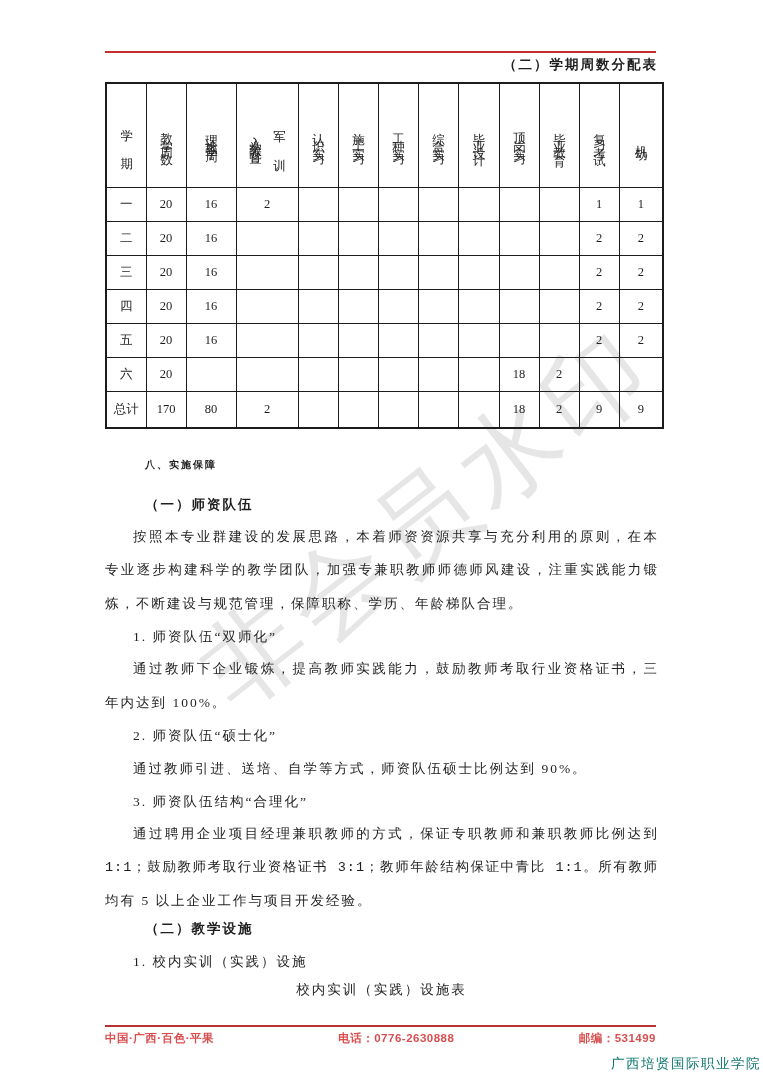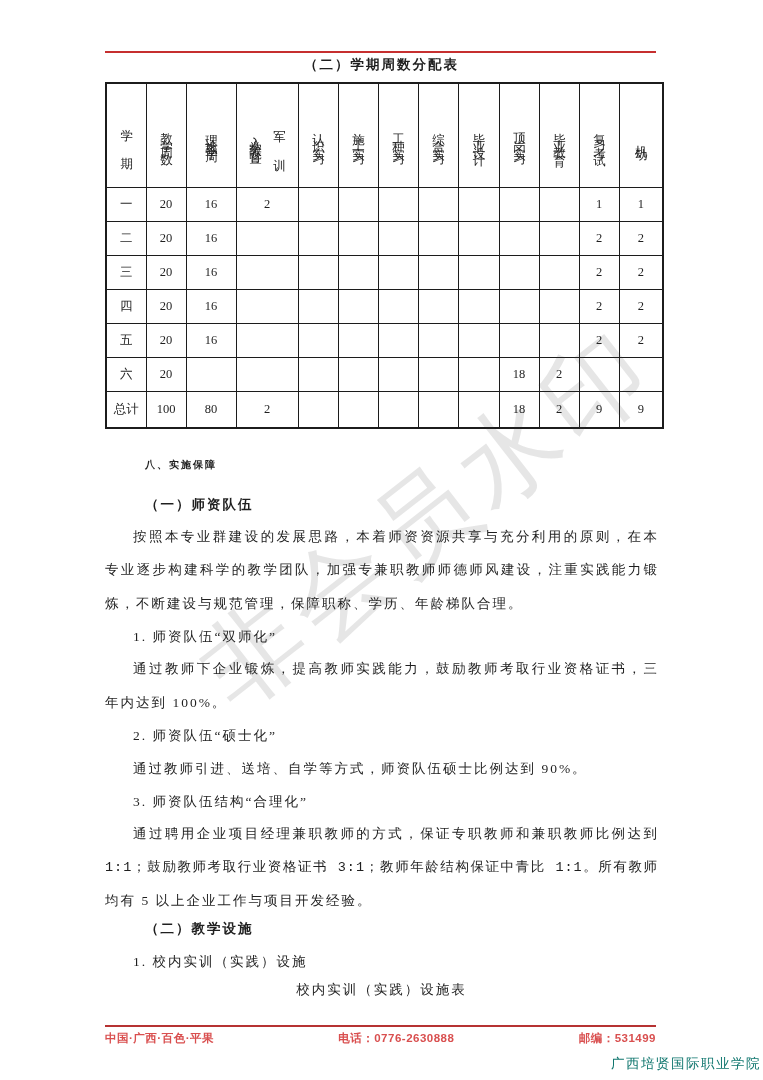--- a/index.html
+++ b/index.html
@@ -2,21 +2,21 @@
 <html><head>
 <meta charset="utf-8">
 <style>
   html,body{margin:0;padding:0;background:#ffffff;}
   .page{
     position:relative;width:763px;height:1080px;background:#ffffff;overflow:hidden;
     font-family:"Liberation Serif","DejaVu Serif",serif;color:#1f1f1f;
   }
   
   .top-rule{position:absolute;left:105px;top:51px;width:551px;height:2px;background:#c62f2f;}
-  .doc-title{position:absolute;left:105px;top:56px;width:553px;text-align:center;
+  .doc-title{position:absolute;left:105px;top:56px;width:553px;text-align:right;
     font-size:13.5px;font-weight:bold;letter-spacing:2px;}
   
   table.weeks{position:absolute;left:105px;top:82px;width:557px;border-collapse:collapse;
     table-layout:fixed;border:2px solid #1c1c1c;}
   table.weeks th,table.weeks td{border:1px solid #1c1c1c;padding:0;text-align:center;
     vertical-align:middle;font-weight:normal;font-size:12.5px;}
   table.weeks thead tr{height:104px;}
   table.weeks tbody tr{height:34px;}
   table.weeks tbody tr:last-child{height:37px;}
   td.b{font-weight:bold;}
@@ -180,21 +180,21 @@
           <td></td>
           <td></td>
           <td></td>
           <td>18</td>
           <td>2</td>
           <td></td>
           <td></td>
         </tr>
         <tr>
           <td>总计</td>
-          <td>100</td>
+          <td>170</td>
           <td>80</td>
           <td>2</td>
           <td></td>
           <td></td>
           <td></td>
           <td></td>
           <td></td>
           <td>18</td>
           <td>2</td>
           <td>9</td>

